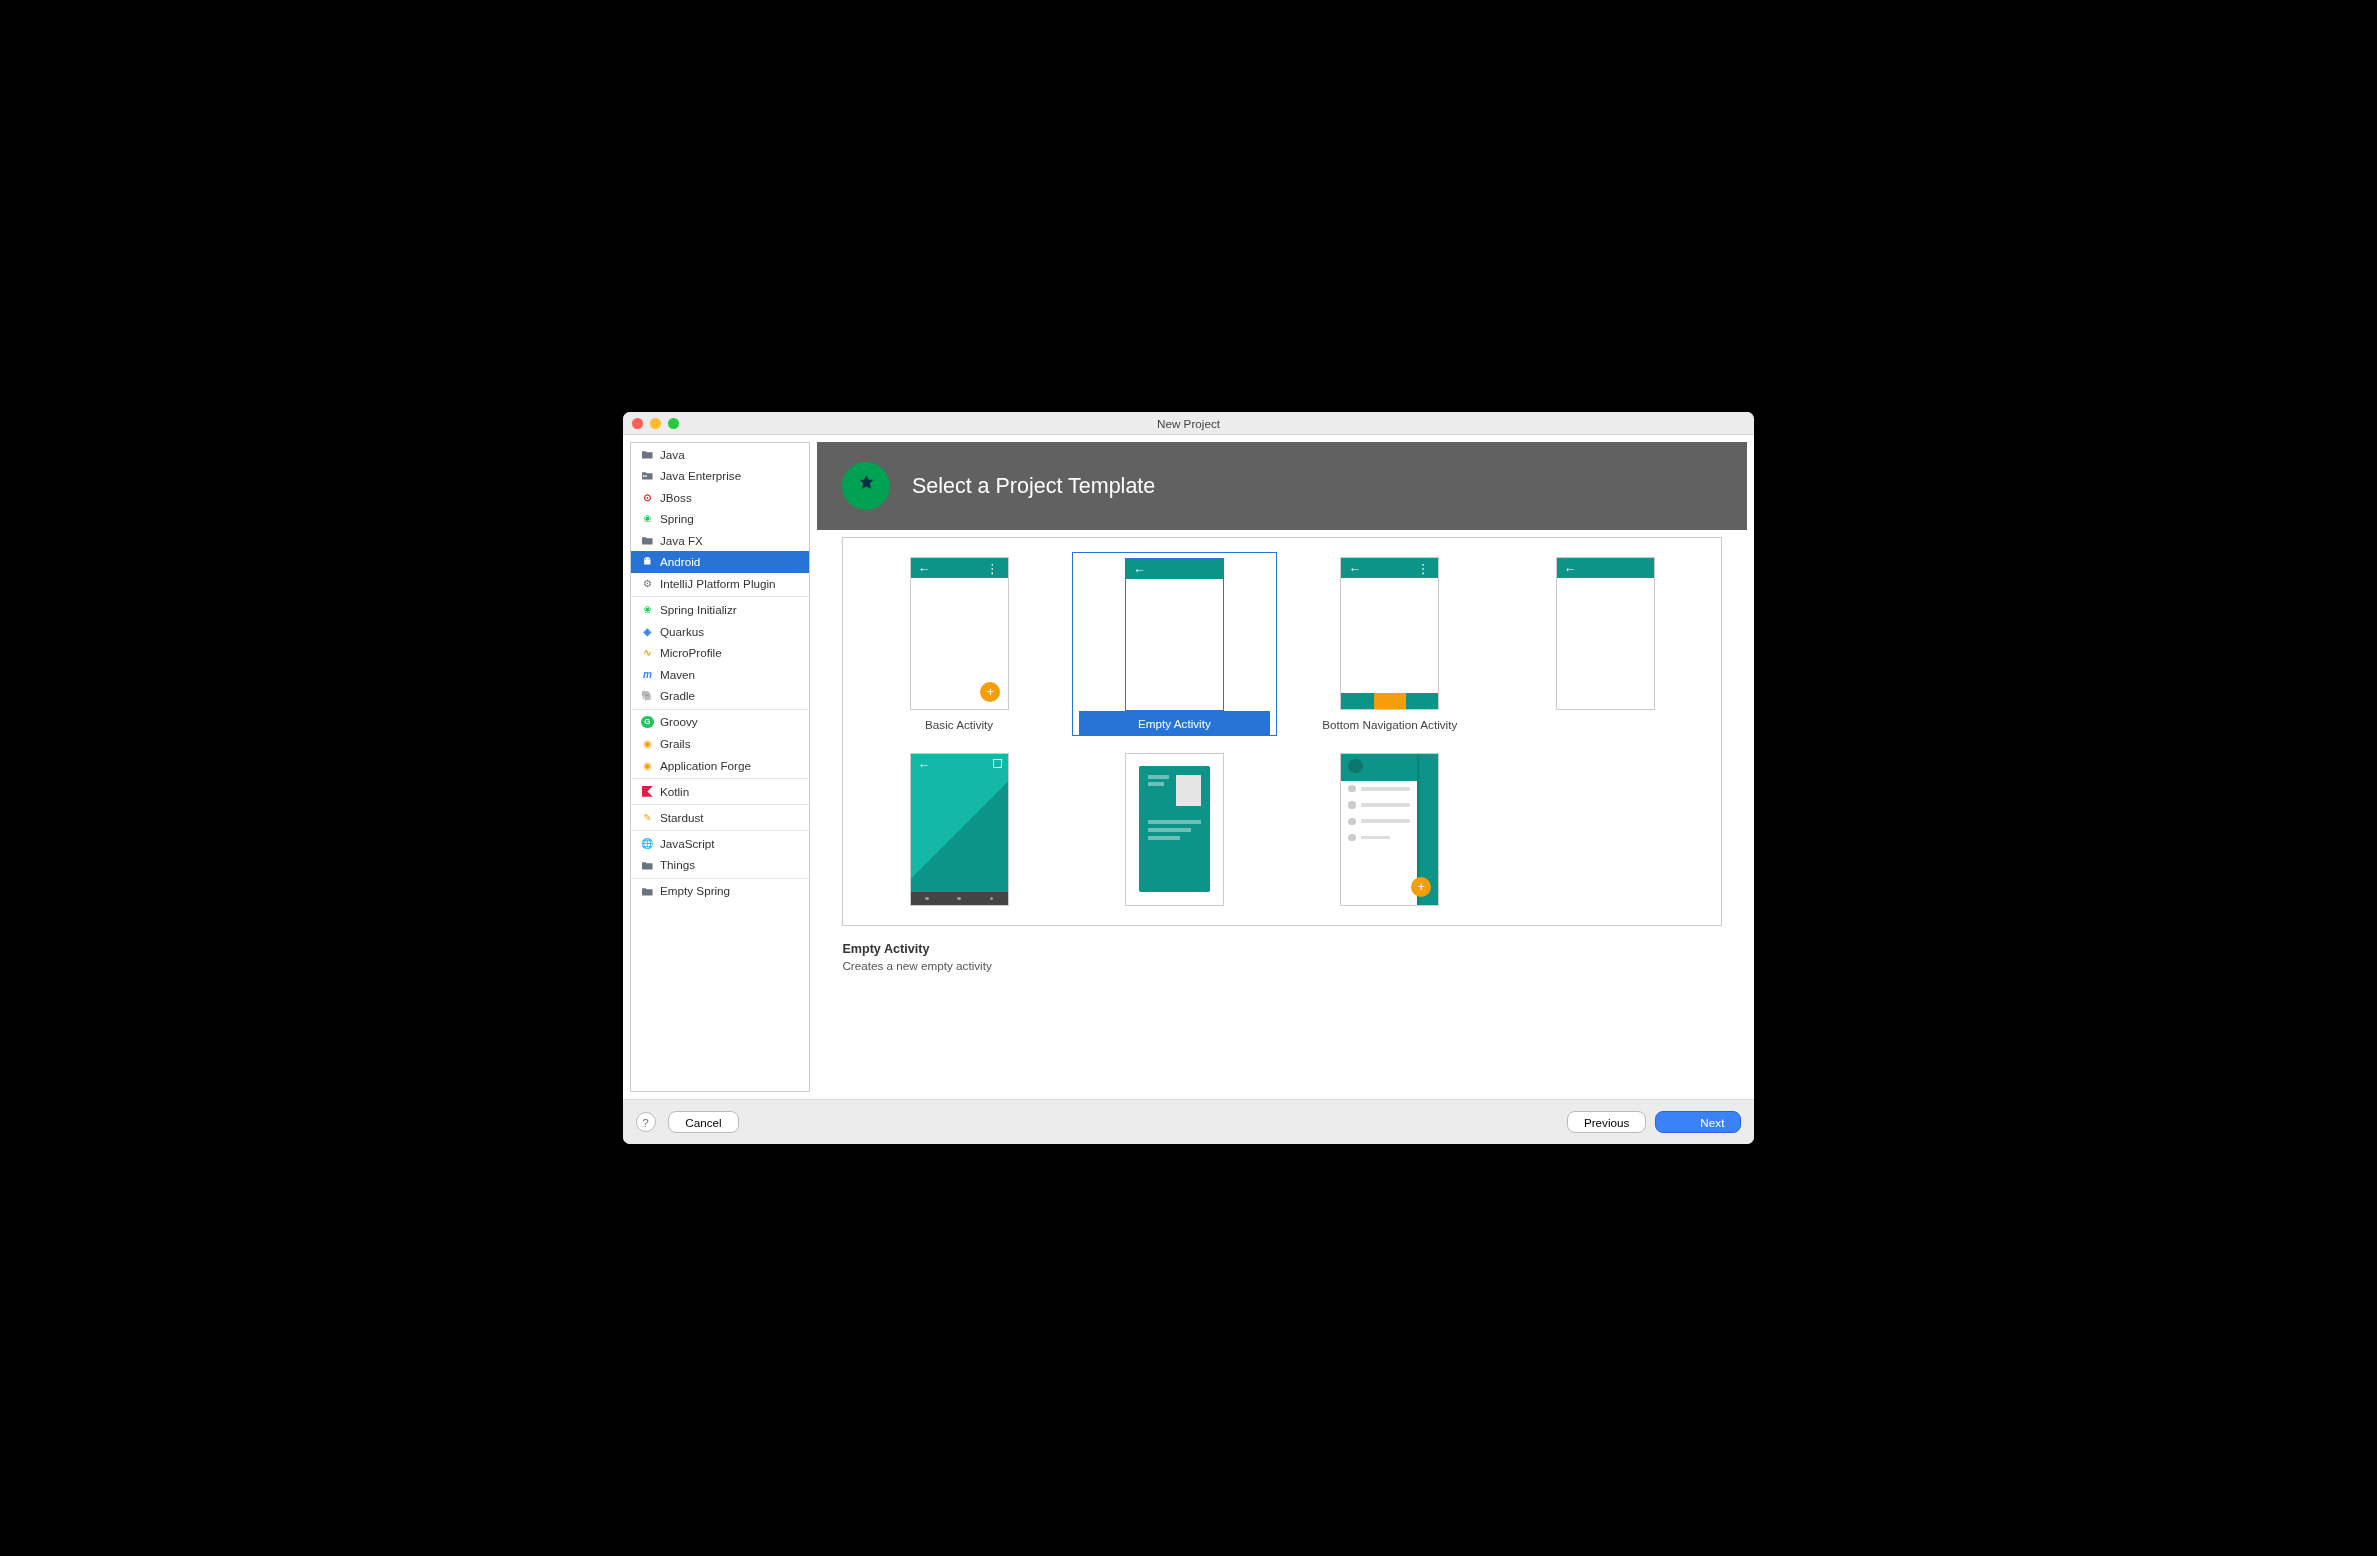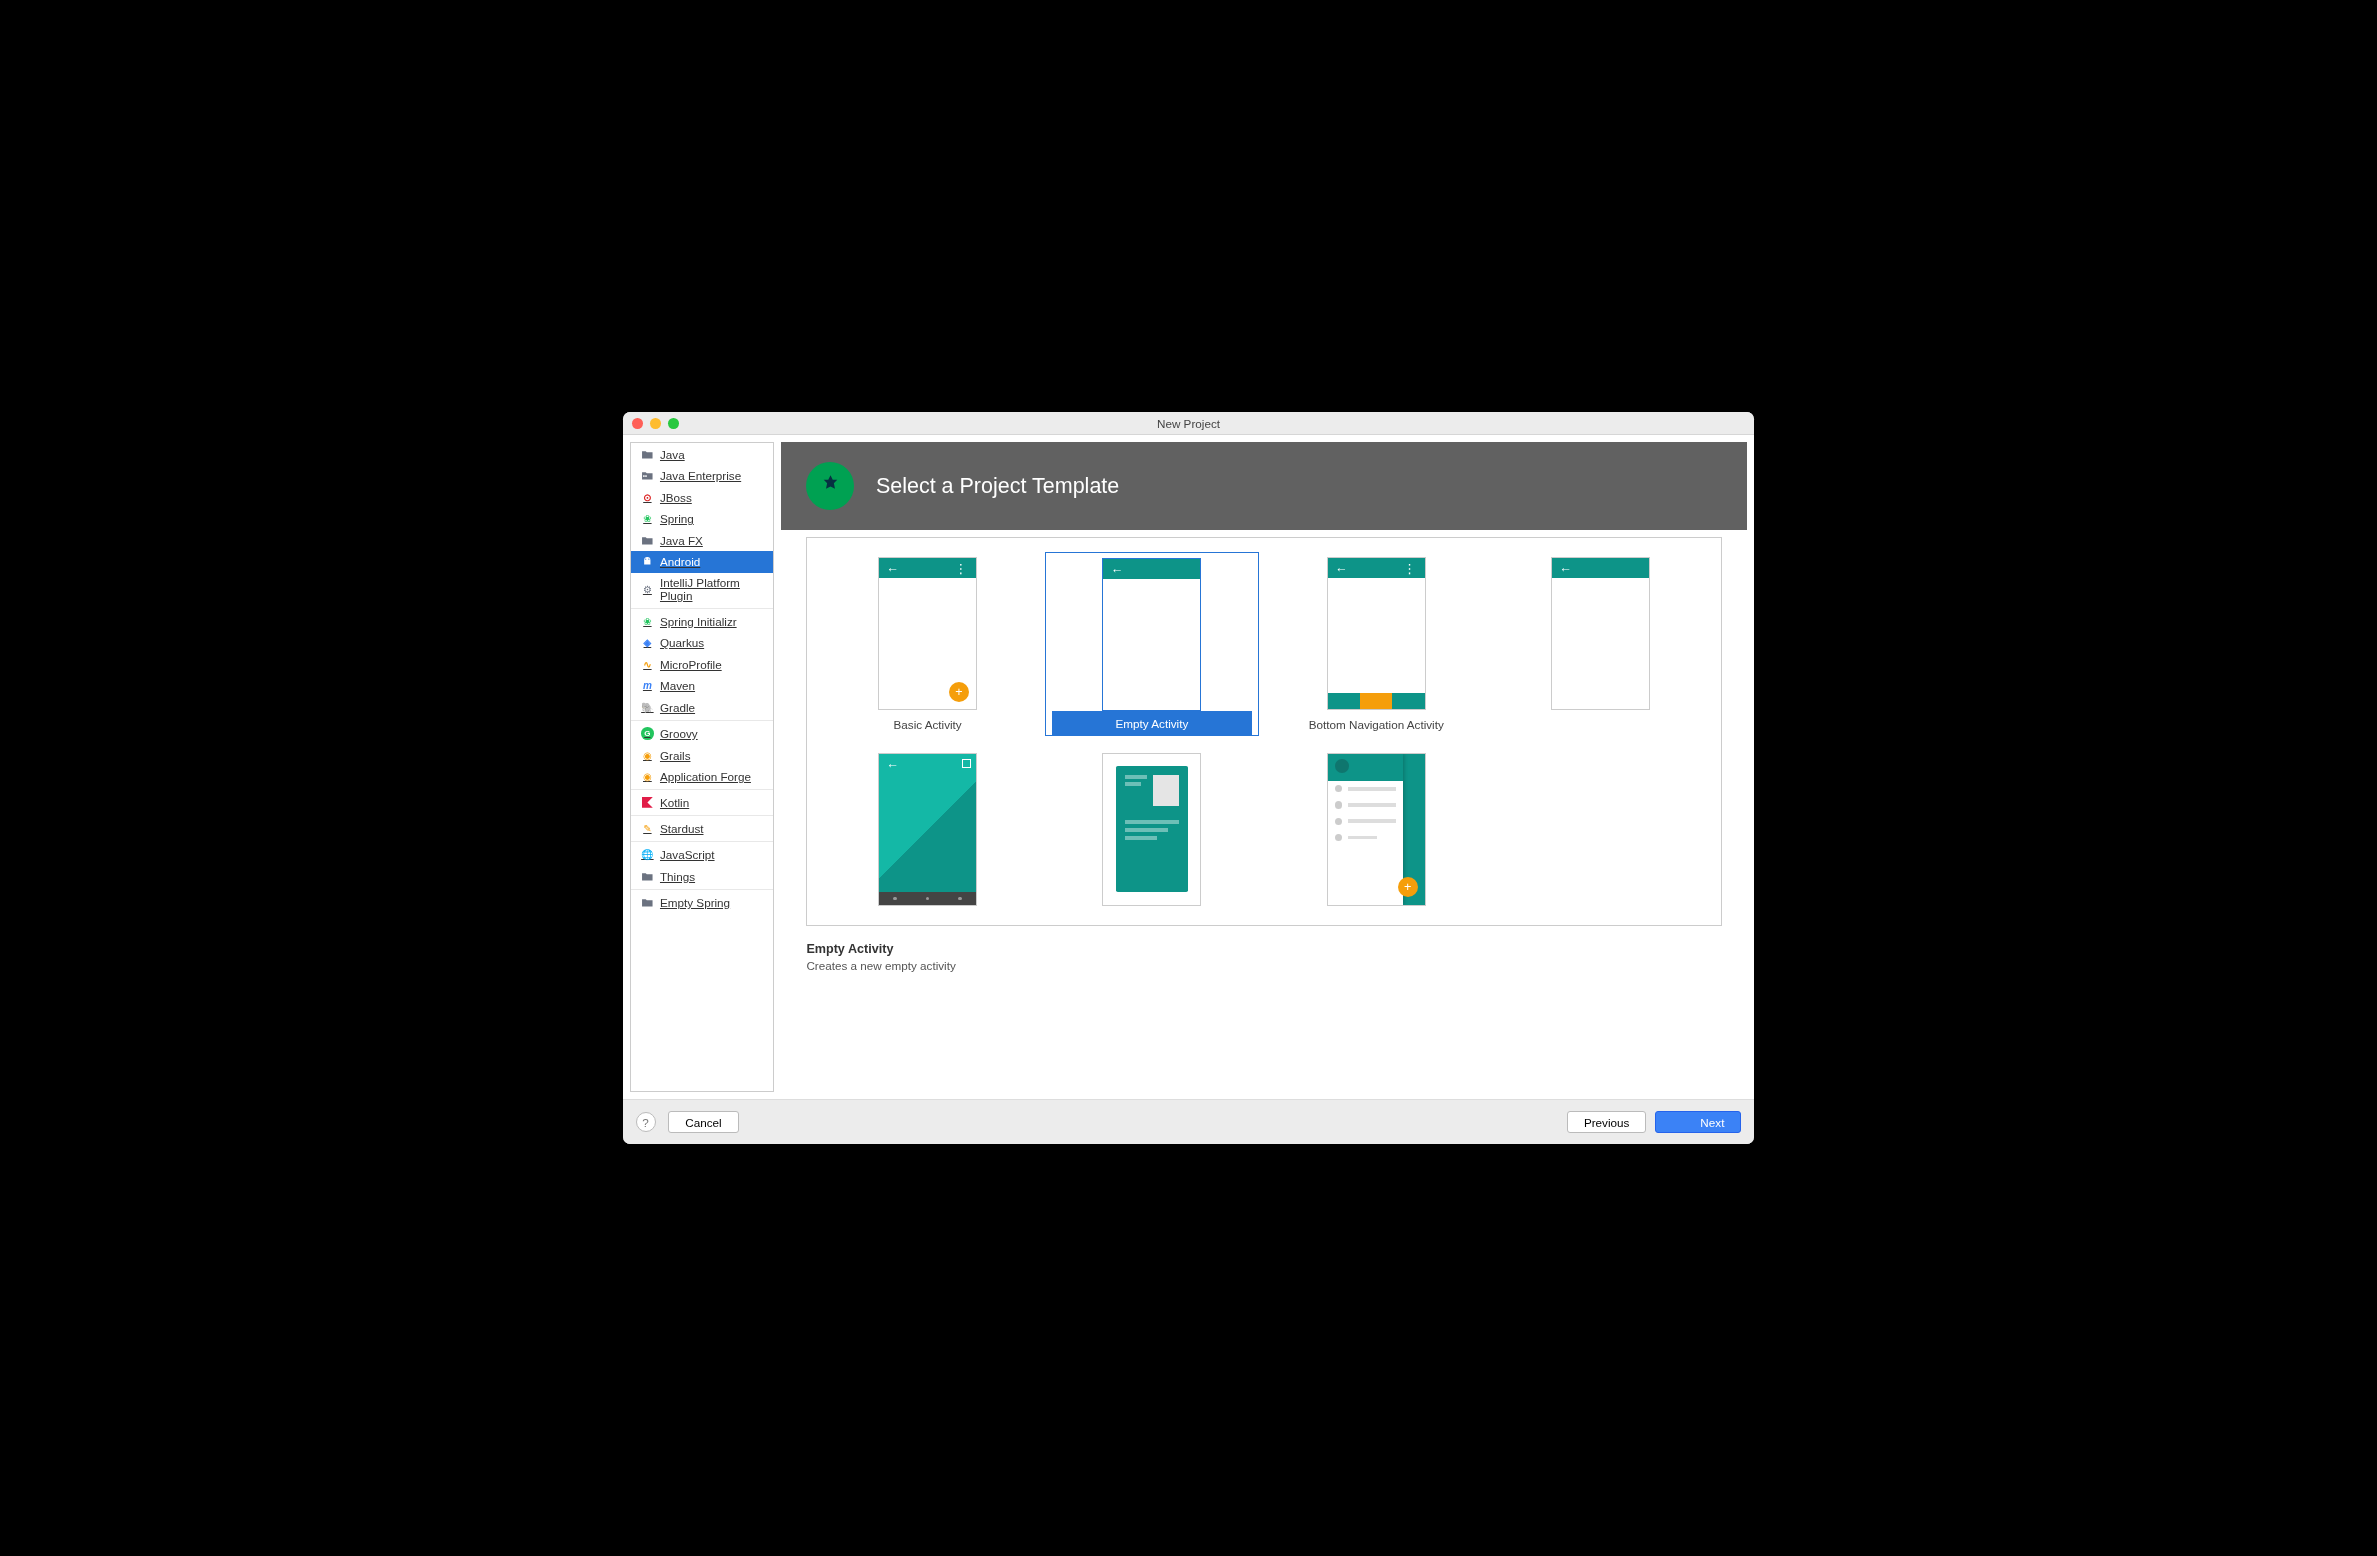--- a/index.html
+++ b/index.html
@@ -42,26 +42,25 @@
   .dot.yellow { background: #febc2e; }
   .dot.green { background: #28c840; }
   .titlebar-title { flex: 1; text-align: center; font-size: 11.7px; color: #444; }
   .dialog-body {
     display: flex;
     background: #fff;
     height: 664px;
   }
   
   .sidebar {
-    width: 144px;
+    width: 180px;
     border: 0.9px solid #ccc;
     margin: 7.2px 0 7.2px 7.2px;
     background: #fff;
     overflow-y: auto;
-    text-decoration: underline;
   }
   .sidebar-item {
     display: flex;
     align-items: center;
     gap: 5.4px;
     padding: 3.6px 9px;
     cursor: pointer;
     font-size: 11.7px;
     border-bottom: 0;
   }
@@ -137,21 +136,21 @@
     padding: 10.8px 12.6px;
     border-top: 0.9px solid #ddd;
     background: #ececec;
   }
   .help {
     width: 20px; height: 20px; border: 0.9px solid #bbb; border-radius: 50%;
     display: flex; align-items: center; justify-content: center; color: #777; font-size: 11.7px;
     margin-right: 12.6px; cursor: pointer; background:#fff;
   }
   .btn {
-    padding: 3.6px 16px; border: 0.9px solid #bbb; border-radius: 3px; background: #fff;
+    padding: 3.6px 16px; border: 0.9px solid #bbb; border-radius: 8px; background: #fff;
     font-size: 11.7px; cursor: pointer;
   }
   .btn.primary { background: #3b82f6; color: #fff; border-color: #2563eb; }
   .footer .spacer { flex: 1; }
   .footer .btn + .btn { margin-left: 9px; padding-left: 44px; }
 
   
   .thumb .topbar { height: 20px; background: #0d9488; display:flex; align-items:center; justify-content:space-between; padding:0 7.2px; }
   .thumb .topbar .back { color:#fff; font-size:12.6px; }
   .thumb .topbar .dots { color:#fff; font-size:12.6px; letter-spacing:1.8px; }

